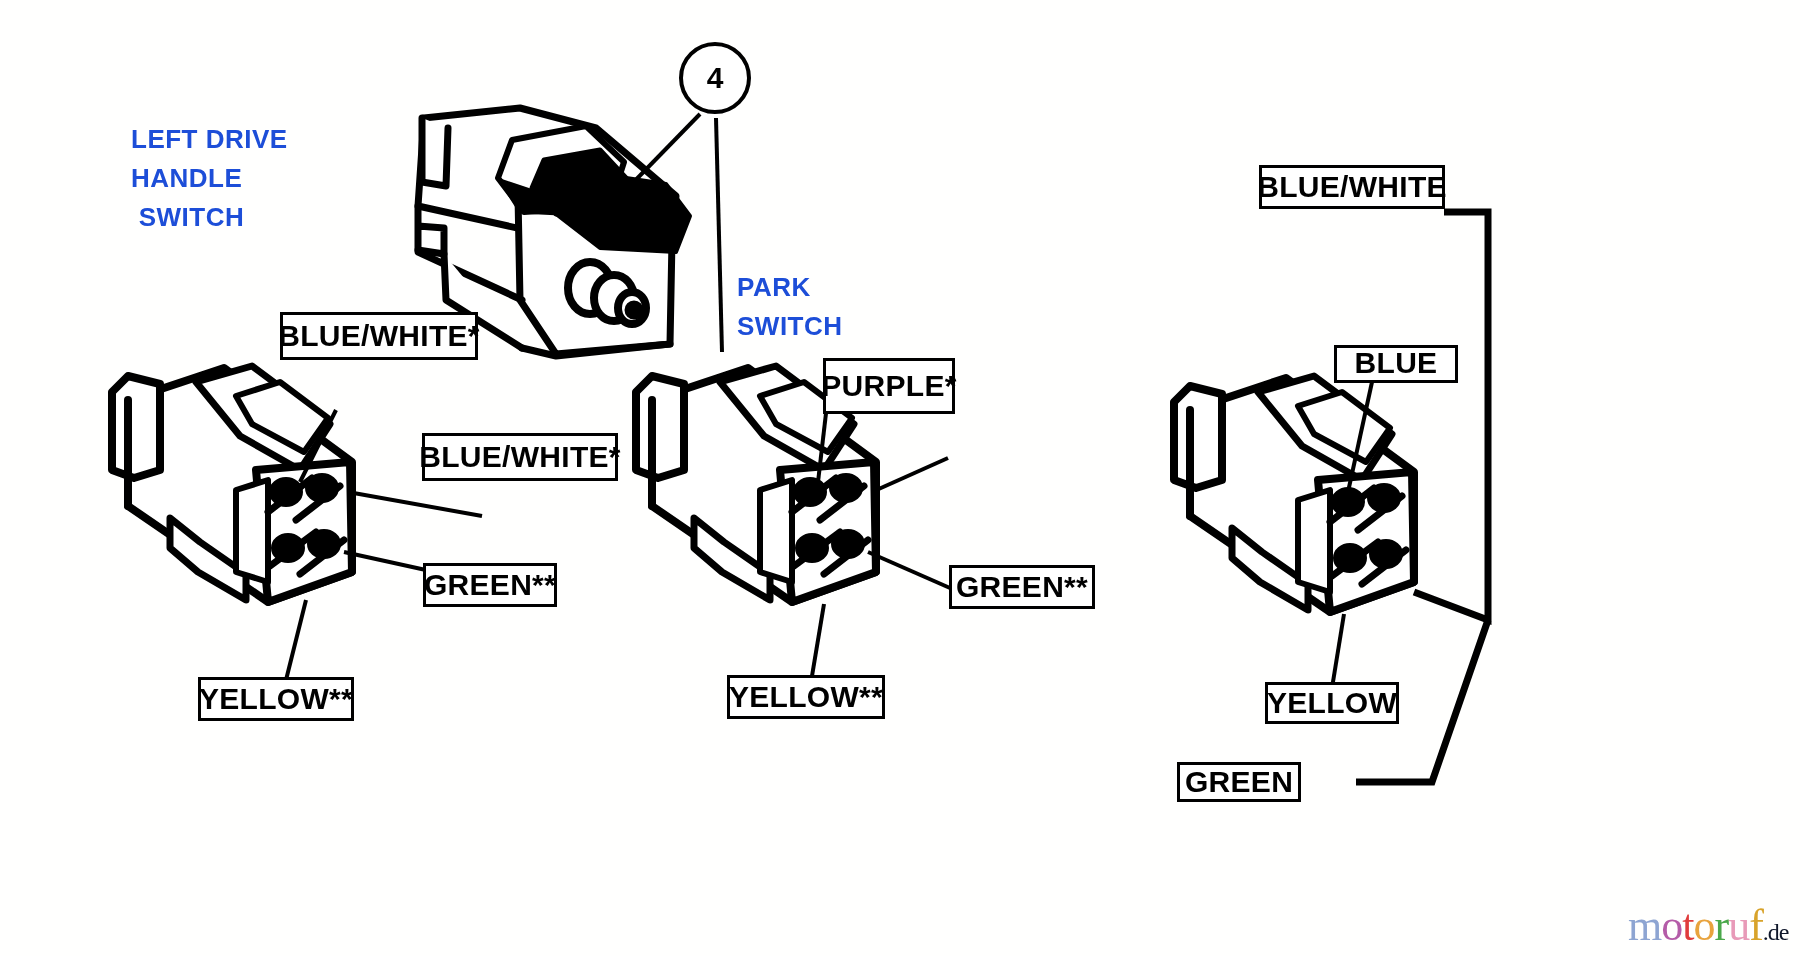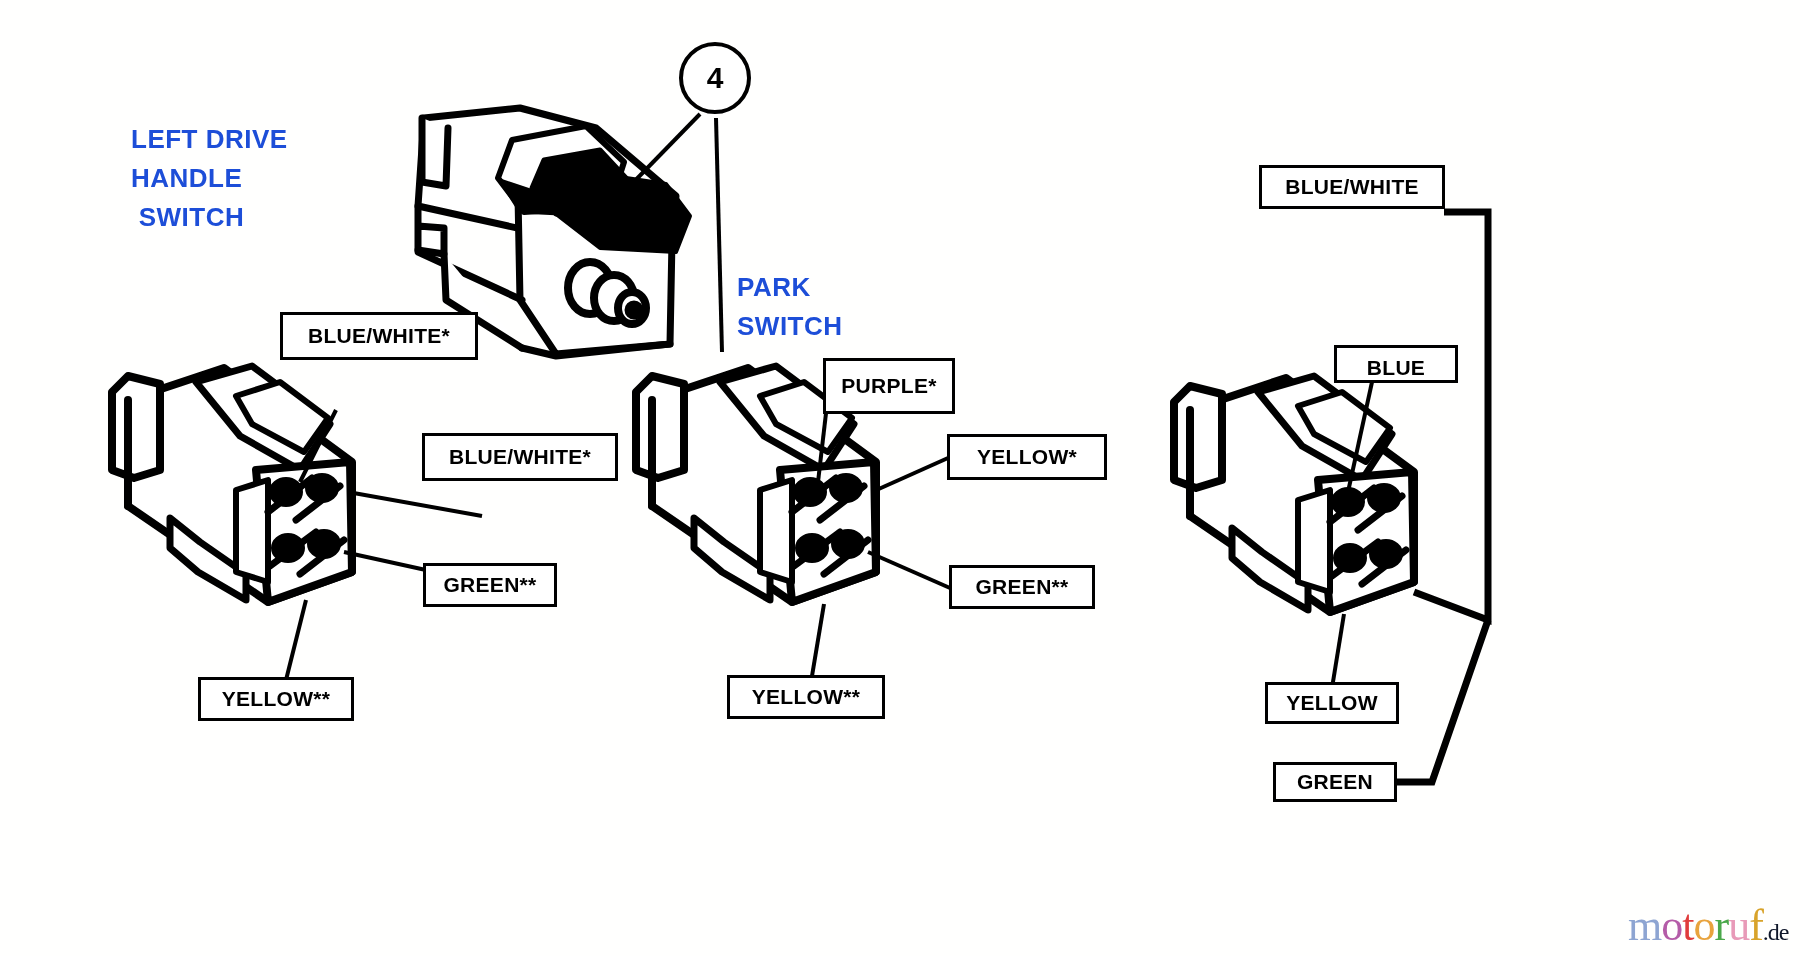--- a/index.html
+++ b/index.html
@@ -51,21 +51,21 @@
   .wire-label {
     position: absolute;
     border: 3px solid #000;
     background: #ffffff;
     box-sizing: border-box;
     display: flex;
     align-items: center;
     justify-content: center;
     font-family: "Liberation Sans", sans-serif;
     font-weight: bold;
-    font-size: 21px;
+    font-size: 30px;
     letter-spacing: 0.3px;
     color: #000000;
     white-space: nowrap;
     padding: 0 10px;
   }
   .watermark {
     position: absolute;
     font-family: "Liberation Serif", serif;
     font-size: 44px;
     letter-spacing: -1px;
@@ -239,40 +239,37 @@
   <div class="wire-label" style="left:423px; top:563px; width:134px; height:44px;">
     <span>GREEN**</span>
   </div>
   <div class="wire-label" style="left:198px; top:677px; width:156px; height:44px;">
     <span>YELLOW**</span>
   </div>
 
   <div class="wire-label" style="left:823px; top:358px; width:132px; height:56px;">
     <span>PURPLE*</span>
   </div>
-  <div class="wire-label" style="left:947px; top:434px; width:160px; height:46px;">
-    <span>YELLOW*</span>
-  </div>
   <div class="wire-label" style="left:949px; top:565px; width:146px; height:44px;">
     <span>GREEN**</span>
   </div>
   <div class="wire-label" style="left:727px; top:675px; width:158px; height:44px;">
     <span>YELLOW**</span>
   </div>
 
   <div class="wire-label" style="left:1259px; top:165px; width:186px; height:44px;">
     <span>BLUE/WHITE</span>
   </div>
   <div class="wire-label" style="left:1334px; top:345px; width:124px; height:38px;align-items:flex-end;">
     <span>BLUE</span>
   </div>
   <div class="wire-label" style="left:1265px; top:682px; width:134px; height:42px;">
     <span>YELLOW</span>
   </div>
-  <div class="wire-label" style="left:1273px; top:762px; width:124px; height:40px;">
+  <div class="wire-label" style="left:1177px; top:762px; width:124px; height:40px;">
     <span>GREEN</span>
   </div>
 
   <div class="watermark" style="left:1628px; top:900px;">
     <span id="wm-letters"><span style="color: rgb(142, 165, 210);">m</span><span style="color: rgb(180, 92, 168);">o</span><span style="color: rgb(224, 60, 60);">t</span><span style="color: rgb(232, 163, 61);">o</span><span style="color: rgb(74, 168, 74);">r</span><span style="color: rgb(232, 154, 184);">u</span><span style="color: rgb(216, 163, 42);">f</span></span><span class="suffix">.de</span>
   </div>
 
 </div>
 
 </body></html>

